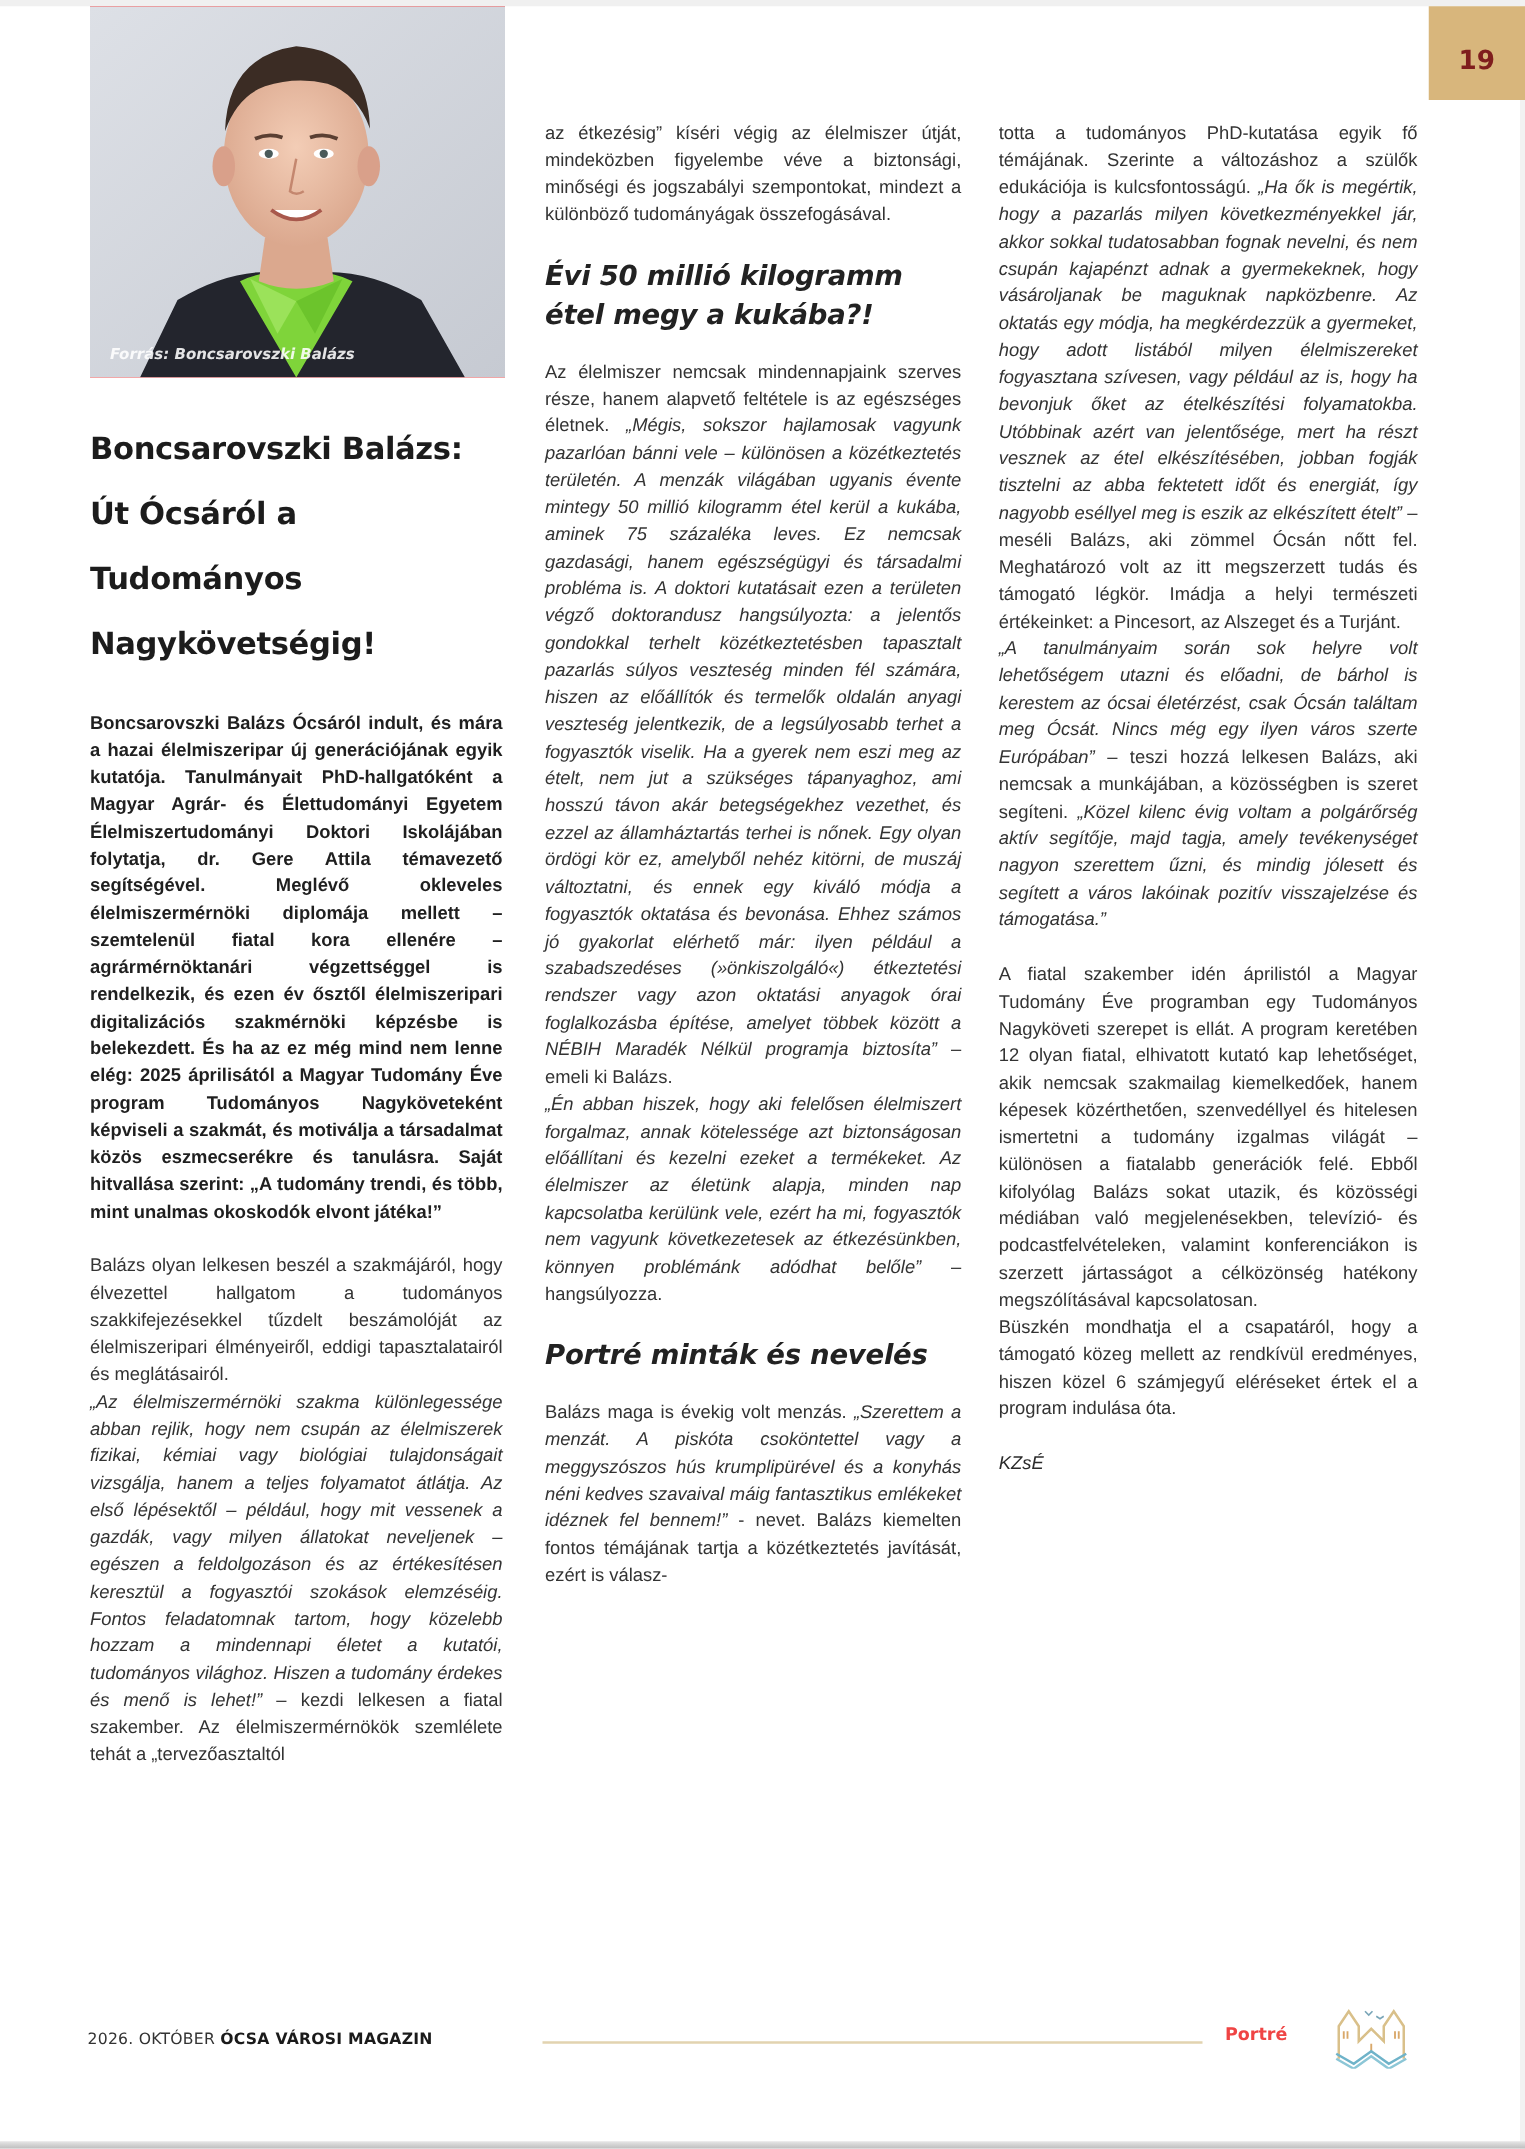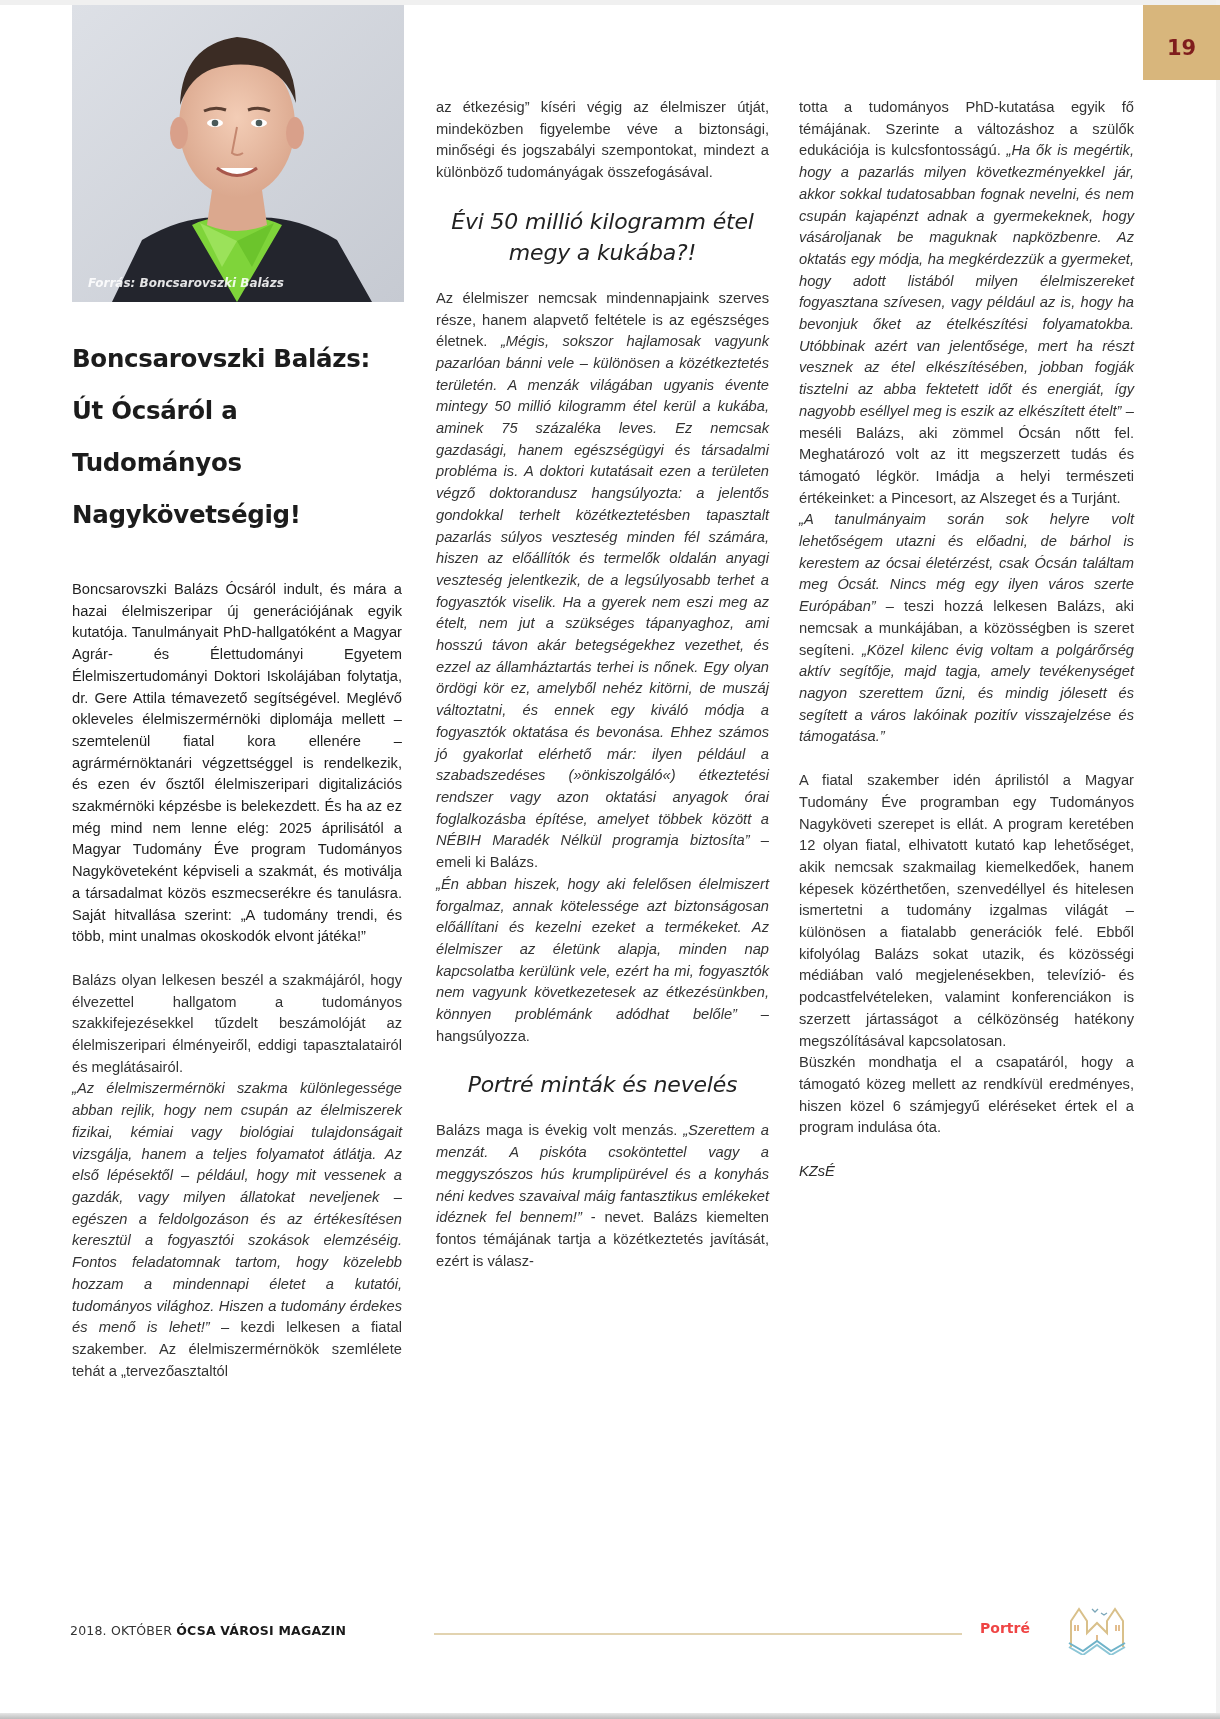--- a/index.html
+++ b/index.html
@@ -19,26 +19,26 @@
   .photo svg { width: 100%; height: 100%; display: block; }
   .photo-credit { position: absolute; left: 16px; bottom: 12px; font-family: "DejaVu Sans", sans-serif; font-size: 12px; font-style: italic; font-weight: bold; color: rgba(255,255,255,0.88); }
 
   
   .col { position: absolute; font-size: 14.7px; line-height: 21.7px; text-align: justify; hyphens: manual; }
   .col1 { left: 72px; top: 330px; width: 330px; }
   .col2 { left: 436px; top: 97px; width: 333px; }
   .col3 { left: 799px; top: 97px; width: 335px; }
 
   .title { font-family: "DejaVu Sans", sans-serif; font-weight: bold; font-size: 24.5px; line-height: 52px; color: #1c1c1c; text-align: left; margin-top: 3px; letter-spacing: -0.3px; }
-  .lead { font-weight: normal; color: #1f1f1f; margin-top: 38px; }
+  .lead { font-weight: bold; color: #1f1f1f; margin-top: 28px; }
   .body-p { margin-top: 22px; }
   .p { color: #333; }
   .p + .p { margin-top: 0; }
   .it { font-style: italic; }
-  .subhead { font-style: italic; font-size: 22px; line-height: 31px; color: #222; margin: 22px 0 20px; text-align: center; font-family: "DejaVu Sans", sans-serif; font-weight: normal; letter-spacing: -0.2px; }
+  .subhead { font-style: italic; font-size: 22px; line-height: 31px; color: #222; margin: 22px 0 20px; text-align: left; font-family: "DejaVu Sans", sans-serif; font-weight: bold; letter-spacing: -0.2px; }
   .gap { height: 22px; }
   .signature { font-style: italic; margin-top: 22px; }
 
   
   .footer-left { position: absolute; left: 70px; top: 1623px; font-family: "DejaVu Sans", sans-serif; font-size: 12.5px; color: #333; letter-spacing: 0.2px; }
   .footer-left b { color: #1a1a1a; }
   .footer-line { position: absolute; left: 434px; top: 1633px; width: 528px; height: 2px; background: #e2d3b0; }
   .footer-section { position: absolute; left: 980px; top: 1620px; font-family: "DejaVu Sans", sans-serif; font-size: 14px; font-weight: bold; color: #ef4444; }
   .footer-logo { position: absolute; left: 1065px; top: 1603px; width: 64px; height: 52px; }
 </style>
@@ -115,21 +115,21 @@
   <div class="col col3">
     <p class="p"><span>totta a tudományos PhD-kutatása egyik fő témájának. Szerinte a változáshoz a szülők edukációja is kulcsfontosságú. </span><span class="it">„Ha ők is megértik, hogy a pazarlás milyen következményekkel jár, akkor sokkal tudatosabban fognak nevelni, és nem csupán kajapénzt adnak a gyermekeknek, hogy vásároljanak be maguknak napközbenre. Az oktatás egy módja, ha megkérdezzük a gyermeket, hogy adott listából milyen élelmiszereket fogyasztana szívesen, vagy például az is, hogy ha bevonjuk őket az ételkészítési folyamatokba. Utóbbinak azért van jelentősége, mert ha részt vesznek az étel elkészítésében, jobban fogják tisztelni az abba fektetett időt és energiát, így nagyobb eséllyel meg is eszik az elkészített ételt”</span><span> – meséli Balázs, aki zömmel Ócsán nőtt fel. Meghatározó volt az itt megszerzett tudás és támogató légkör. Imádja a helyi természeti értékeinket: a Pincesort, az Alszeget és a Turjánt.</span></p>
     <p class="p"><span class="it">„A tanulmányaim során sok helyre volt lehetőségem utazni és előadni, de bárhol is kerestem az ócsai életérzést, csak Ócsán találtam meg Ócsát. Nincs még egy ilyen város szerte Európában”</span><span> – teszi hozzá lelkesen Balázs, aki nemcsak a munkájában, a közösségben is szeret segíteni. </span><span class="it">„Közel kilenc évig voltam a polgárőrség aktív segítője, majd tagja, amely tevékenységet nagyon szerettem űzni, és mindig jólesett és segített a város lakóinak pozitív visszajelzése és támogatása.”</span></p>
     <div class="gap"></div>
     <p class="p">A fiatal szakember idén áprilistól a Magyar Tudomány Éve programban egy Tudományos Nagyköveti szerepet is ellát. A program keretében 12 olyan fiatal, elhivatott kutató kap lehetőséget, akik nemcsak szakmailag kiemelkedőek, hanem képesek közérthetően, szenvedéllyel és hitelesen ismertetni a tudomány izgalmas világát – különösen a fiatalabb generációk felé. Ebből kifolyólag Balázs sokat utazik, és közösségi médiában való megjelenésekben, televízió- és podcastfelvételeken, valamint konferenciákon is szerzett jártasságot a célközönség hatékony megszólításával kapcsolatosan.</p>
     <p class="p">Büszkén mondhatja el a csapatáról, hogy a támogató közeg mellett az rendkívül eredményes, hiszen közel 6 számjegyű eléréseket értek el a program indulása óta.</p>
     <p class="signature">KZsÉ</p>
   </div>
 
   <div class="footer-left">
-    <span>2018. OKTÓBER</span>
+    <span>2026. OKTÓBER</span>
     <b>ÓCSA VÁROSI MAGAZIN</b>
   </div>
   <div class="footer-line"></div>
   <div class="footer-section">Portré</div>
   <svg class="footer-logo" viewBox="0 0 64 52">
     <path d="M6 44 L6 18 L14 6 L22 18 L22 30 L32 20 L42 30 L42 18 L50 6 L58 18 L58 44" fill="none" stroke="#d9c08a" stroke-width="2"></path>
     <path d="M10 22 v6 M13 22 v6 M51 22 v6 M54 22 v6 M32 32 v6" stroke="#d9a86a" stroke-width="1.5"></path>
     <path d="M27 6 l3 3 l3 -3 M36 10 l3 2 l3 -2" stroke="#7aa6b8" stroke-width="1.3" fill="none"></path>
     <path d="M4 40 L18 48 L32 38 L46 48 L60 40" fill="none" stroke="#6fb3c9" stroke-width="2"></path>
     <path d="M4 44 L18 52 L32 42 L46 52 L60 44" fill="none" stroke="#8cc6d6" stroke-width="2"></path>

